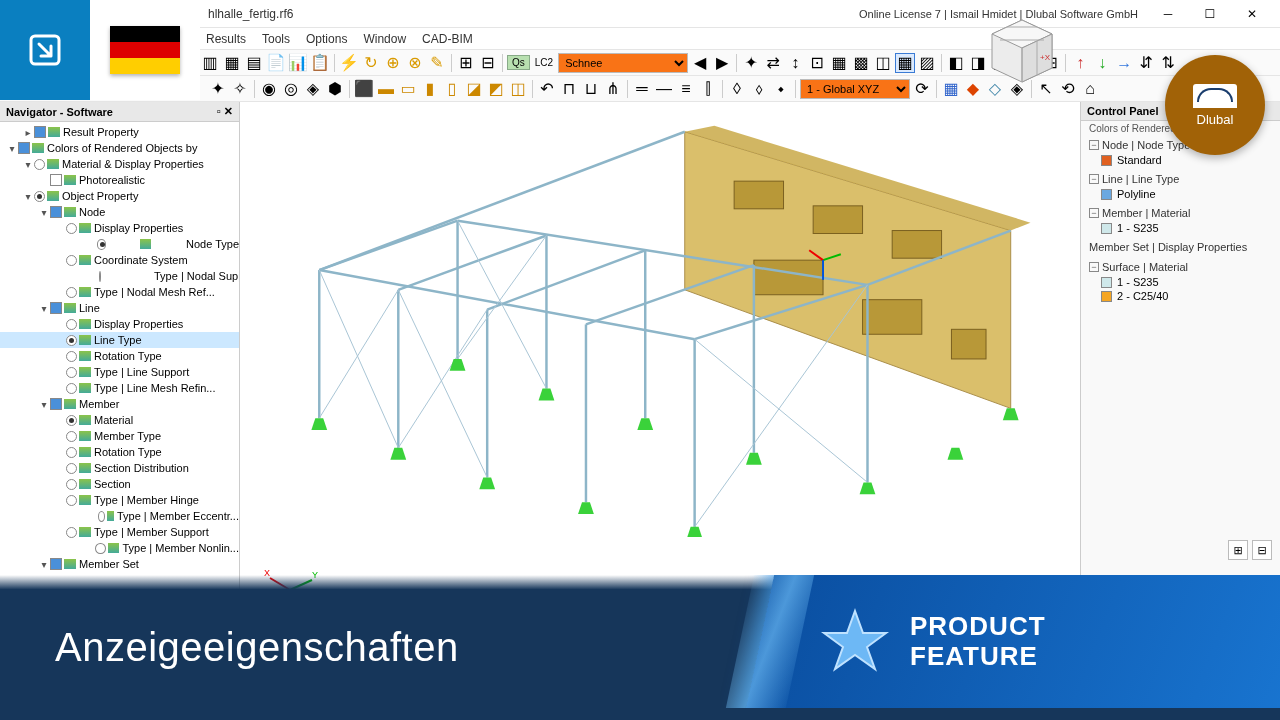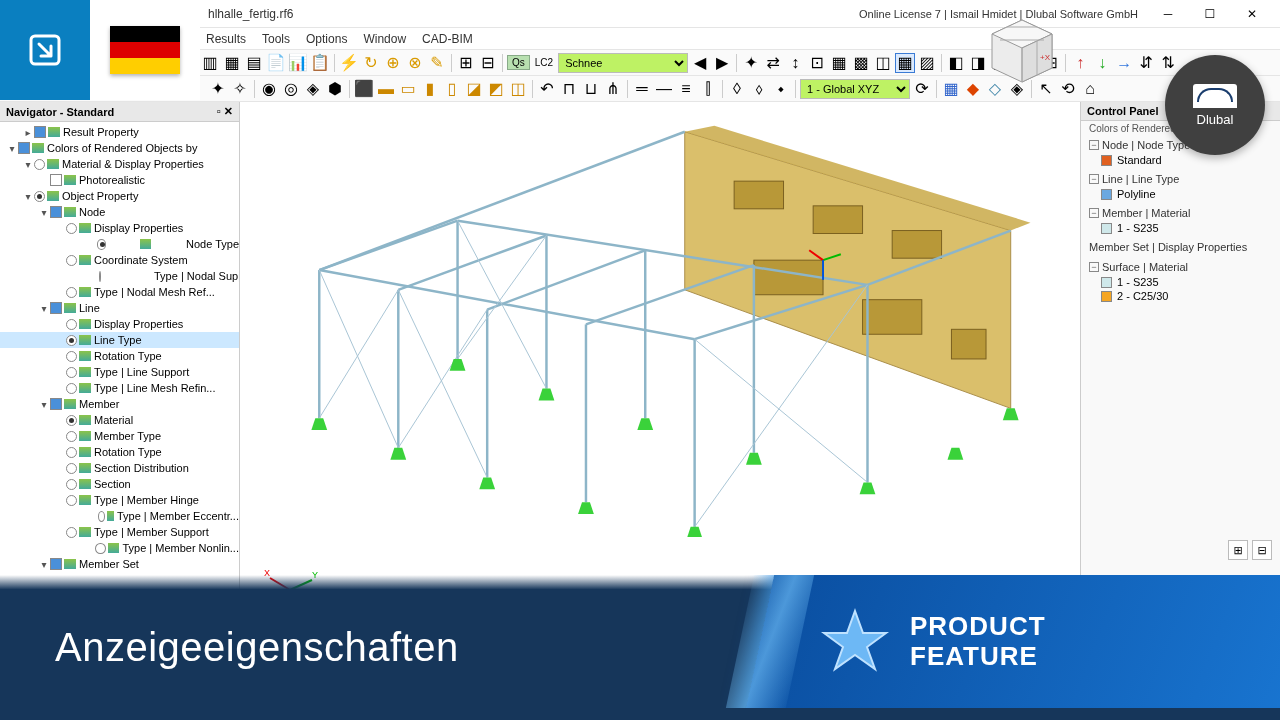--- a/index.html
+++ b/index.html
@@ -15,21 +15,21 @@
 
 
 .menubar { height: 22px; display: flex; align-items: center; padding-left: 200px; gap: 4px; font-size: 12px; color: #333; border-bottom: 1px solid #e5e5e5; }
 .menubar span { padding: 2px 6px; cursor: pointer; }
 
 
 .toolbar-row { height: 26px; display: flex; align-items: center; gap: 2px; padding: 2px 6px; border-bottom: 1px solid #e5e5e5; background: #fafafa; }
 .toolbar-row.first { padding-left: 200px; }
 .tool-icon { width: 20px; height: 20px; display: flex; align-items: center; justify-content: center; border: 1px solid transparent; cursor: pointer; }
 .tool-sep { width: 1px; height: 18px; background: #ccc; margin: 0 2px; }
-.tool-combo { height: 20px; font-size: 11px; padding: 0 2px; border: 1px solid #bbb; background: #bef264; }
+.tool-combo { height: 20px; font-size: 11px; padding: 0 2px; border: 1px solid #bbb; background: #f97316; }
 
 
 .main { display: flex; height: calc(100% - 28px - 22px - 26px - 26px); }
 
 
 .navigator { width: 240px; background: #fff; border-right: 1px solid #ccc; display: flex; flex-direction: column; font-size: 11px; }
 .nav-header { background: #e8e8e8; padding: 3px 6px; font-weight: bold; font-size: 11px; border-bottom: 1px solid #ccc; display: flex; justify-content: space-between; align-items: center; }
 .nav-tree { flex: 1; overflow: hidden; padding: 2px 0; }
 .tree-item { display: flex; align-items: center; padding: 1px 0; height: 16px; white-space: nowrap; }
 .tree-item.selected { background: #cce8ff; }
@@ -60,21 +60,21 @@
 .mat-menu span { cursor: pointer; }
 
 
 .overlay-topleft { position: absolute; left: 0; top: 0; width: 200px; height: 100px; display: flex; z-index: 20; }
 .ov-blue { width: 90px; background: #0a7fc0; display: flex; align-items: center; justify-content: center; }
 .ov-flag { flex: 1; background: #fff; display: flex; align-items: center; justify-content: center; padding: 8px; }
 .flag-de { width: 70px; height: 48px; box-shadow: 0 2px 4px rgba(0,0,0,.3); }
 .flag-de div { height: 16px; }
 
 
-.dlubal-badge { position: absolute; right: 15px; top: 55px; width: 100px; height: 100px; border-radius: 50%; background: #404040; display: flex; flex-direction: column; align-items: center; justify-content: center; z-index: 25; box-shadow: 0 3px 8px rgba(0,0,0,.3); }
+.dlubal-badge { position: absolute; right: 15px; top: 55px; width: 100px; height: 100px; border-radius: 50%; background: #a16207; display: flex; flex-direction: column; align-items: center; justify-content: center; z-index: 25; box-shadow: 0 3px 8px rgba(0,0,0,.3); }
 .dlubal-badge .logo { width: 44px; height: 24px; background: #fff; position: relative; border-radius: 3px 3px 0 0; }
 .dlubal-badge .logo::before { content: ""; position: absolute; left: 4px; right: 4px; top: 4px; bottom: 6px; border: 2px solid #1a3d6d; border-bottom: none; border-radius: 40px 40px 0 0; }
 .dlubal-badge .txt { color: #fff; font-size: 13px; font-weight: 500; margin-top: 4px; }
 
 
 .viewcube { position: absolute; right: 218px; top: 12px; width: 80px; height: 80px; z-index: 5; }
 
 
 .axis { position: absolute; left: 20px; bottom: 60px; width: 60px; height: 60px; font-size: 10px; }
 
@@ -227,21 +227,21 @@
   <div class="tool-sep"></div>
   <div class="tool-icon">↖</div>
   <div class="tool-icon">⟲</div>
   <div class="tool-icon">⌂</div>
 </div>
 
 <div class="main">
 
   <div class="navigator">
     <div class="nav-header">
-      <span>Navigator - Standard</span>
+      <span>Navigator - Software</span>
       <span><span style="cursor:pointer">▫</span> <span style="cursor:pointer">✕</span></span>
     </div>
     <div class="nav-tree" id="nav-tree">
         <div class="tree-item" style="padding-left: 22px;">
           <span class="tree-toggle">▸</span>
           <span class="tree-check">
             <span style="display:block;width:100%;height:100%;background:#4a90d9"></span>
           </span>
           <span class="ico-green"></span>
           <span class="tree-label">Result Property</span>
@@ -555,21 +555,21 @@
           <div class="cp-group-title">Member Set | Display Properties</div>
         </div>
         <div class="cp-group">
           <div class="cp-group-title"><span class="minus-box">−</span>Surface | Material</div>
           <div class="cp-item">
             <span class="swatch" style="background:#cfe8ea"></span>
             <span>1 - S235</span>
           </div>
           <div class="cp-item">
             <span class="swatch" style="background:#f5a623"></span>
-            <span>2 - C25/30</span>
+            <span>2 - C25/40</span>
           </div>
         </div>
       </div>
     <div style="position:absolute;right:8px;bottom:160px;display:flex;gap:4px">
       <div class="tool-icon" style="border:1px solid #bbb;background:#fff">⊞</div>
       <div class="tool-icon" style="border:1px solid #bbb;background:#fff">⊟</div>
     </div>
   </div>
 
 </div>

